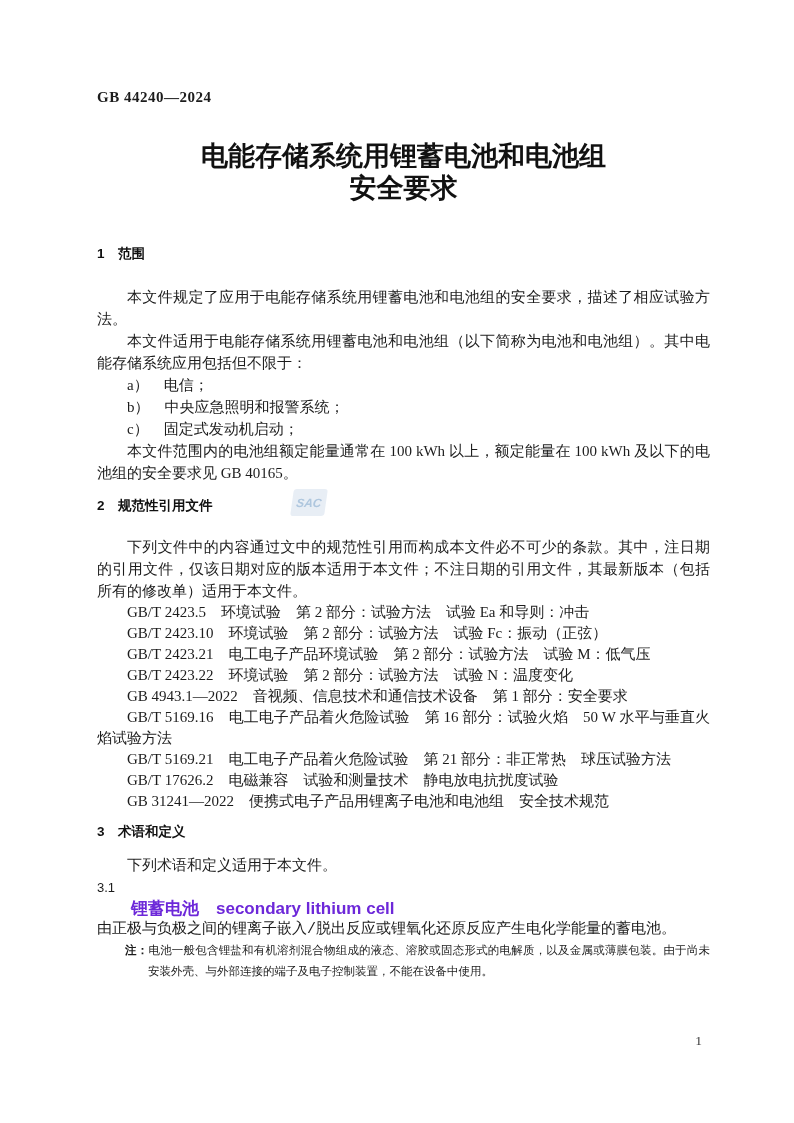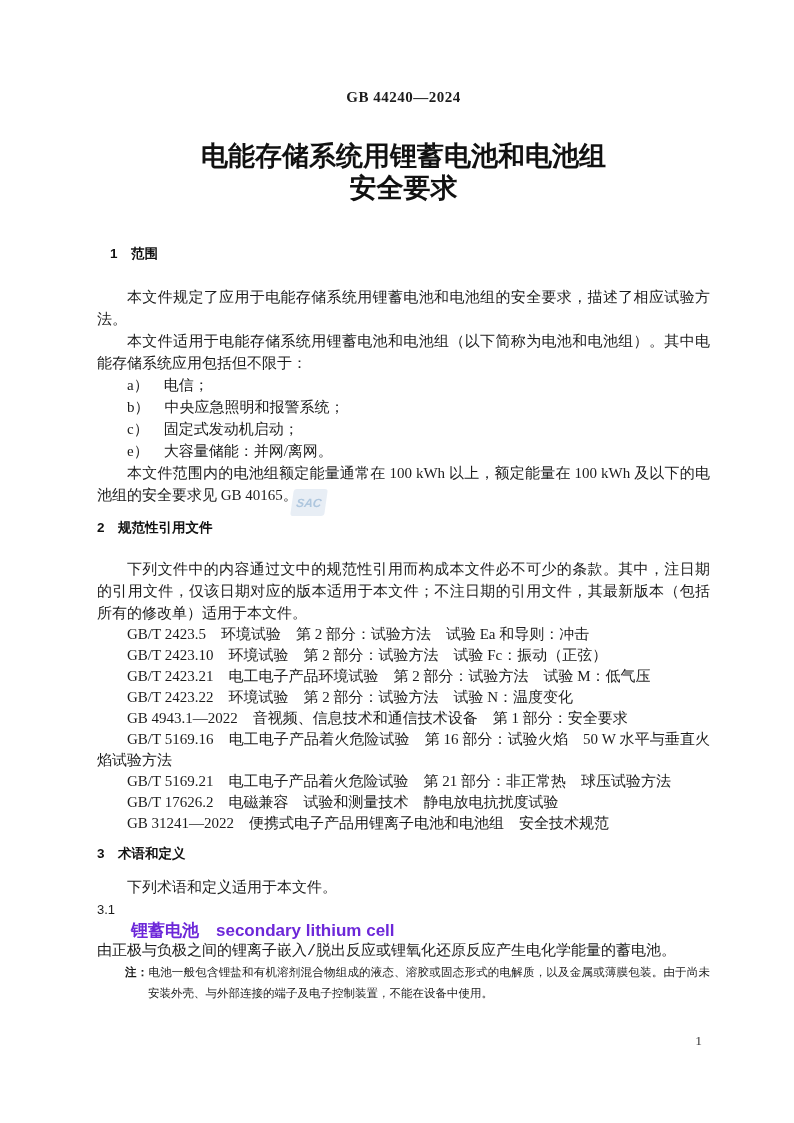--- a/index.html
+++ b/index.html
@@ -8,21 +8,21 @@
     width: 794px;
     height: 1123px;
     box-sizing: border-box;
     padding: 88px 84px 0 97px;
     background: #ffffff;
     font-family: "Liberation Serif", "DejaVu Serif", serif;
     color: #1c1c1c;
     overflow: hidden;
   }
   .header-code {
-    text-align: center;
+    text-align: left;
     font-weight: bold;
     font-size: 15px;
     line-height: 18px;
     letter-spacing: 0.5px;
     font-family: "Liberation Serif", "DejaVu Serif", serif;
   }
   .doc-title {
     margin: 34px 0 0 0;
     text-align: center;
     font-family: "Liberation Sans", "DejaVu Sans", sans-serif;
@@ -33,21 +33,21 @@
   }
   .title-line { display: block; }
   .sec-heading {
     font-family: "Liberation Sans", "DejaVu Sans", sans-serif;
     font-size: 13.5px;
     font-weight: bold;
     line-height: 20px;
     margin: 12px 0 20px 0;
     color: #111;
   }
-  .sec-heading.first { margin-top: 40px; margin-bottom: 22px; margin-left: 13px; }
+  .sec-heading.first { margin-top: 40px; margin-bottom: 22px; }
   .sec-heading.third { margin-top: 10px; margin-bottom: 14px; }
   .body {
     margin: 0;
     font-size: 15px;
     line-height: 22px;
     text-align: justify;
   }
   .indent { text-indent: 2em; }
   .ref { line-height: 21px; text-indent: 2em; }
   .s3-body { line-height: 21px; font-family: Liberation Mono, monospace; }
@@ -115,21 +115,20 @@
     <span class="title-line">电能存储系统用锂蓄电池和电池组</span>
     <span class="title-line">安全要求</span>
   </h1>
 
   <h2 class="sec-heading first">1　范围</h2>
   <p class="body indent">本文件规定了应用于电能存储系统用锂蓄电池和电池组的安全要求，描述了相应试验方法。</p>
   <p class="body indent">本文件适用于电能存储系统用锂蓄电池和电池组（以下简称为电池和电池组）。其中电能存储系统应用包括但不限于：</p>
   <div class="body indent">a）　电信；</div>
   <div class="body indent">b）　中央应急照明和报警系统；</div>
   <div class="body indent">c）　固定式发动机启动；</div>
-  <div class="body indent">e）　大容量储能：并网/离网。</div>
   <p class="body indent">本文件范围内的电池组额定能量通常在 100 kWh 以上，额定能量在 100 kWh 及以下的电池组的安全要求见 GB 40165。</p>
 
   <h2 class="sec-heading">2　规范性引用文件</h2>
   <p class="body indent">下列文件中的内容通过文中的规范性引用而构成本文件必不可少的条款。其中，注日期的引用文件，仅该日期对应的版本适用于本文件；不注日期的引用文件，其最新版本（包括所有的修改单）适用于本文件。</p>
   <div class="body ref">GB/T 2423.5　环境试验　第 2 部分：试验方法　试验 Ea 和导则：冲击</div>
   <div class="body ref">GB/T 2423.10　环境试验　第 2 部分：试验方法　试验 Fc：振动（正弦）</div>
   <div class="body ref">GB/T 2423.21　电工电子产品环境试验　第 2 部分：试验方法　试验 M：低气压</div>
   <div class="body ref">GB/T 2423.22　环境试验　第 2 部分：试验方法　试验 N：温度变化</div>
   <div class="body ref">GB 4943.1—2022　音视频、信息技术和通信技术设备　第 1 部分：安全要求</div>
   <div class="body ref">GB/T 5169.16　电工电子产品着火危险试验　第 16 部分：试验火焰　50 W 水平与垂直火焰试验方法</div>

